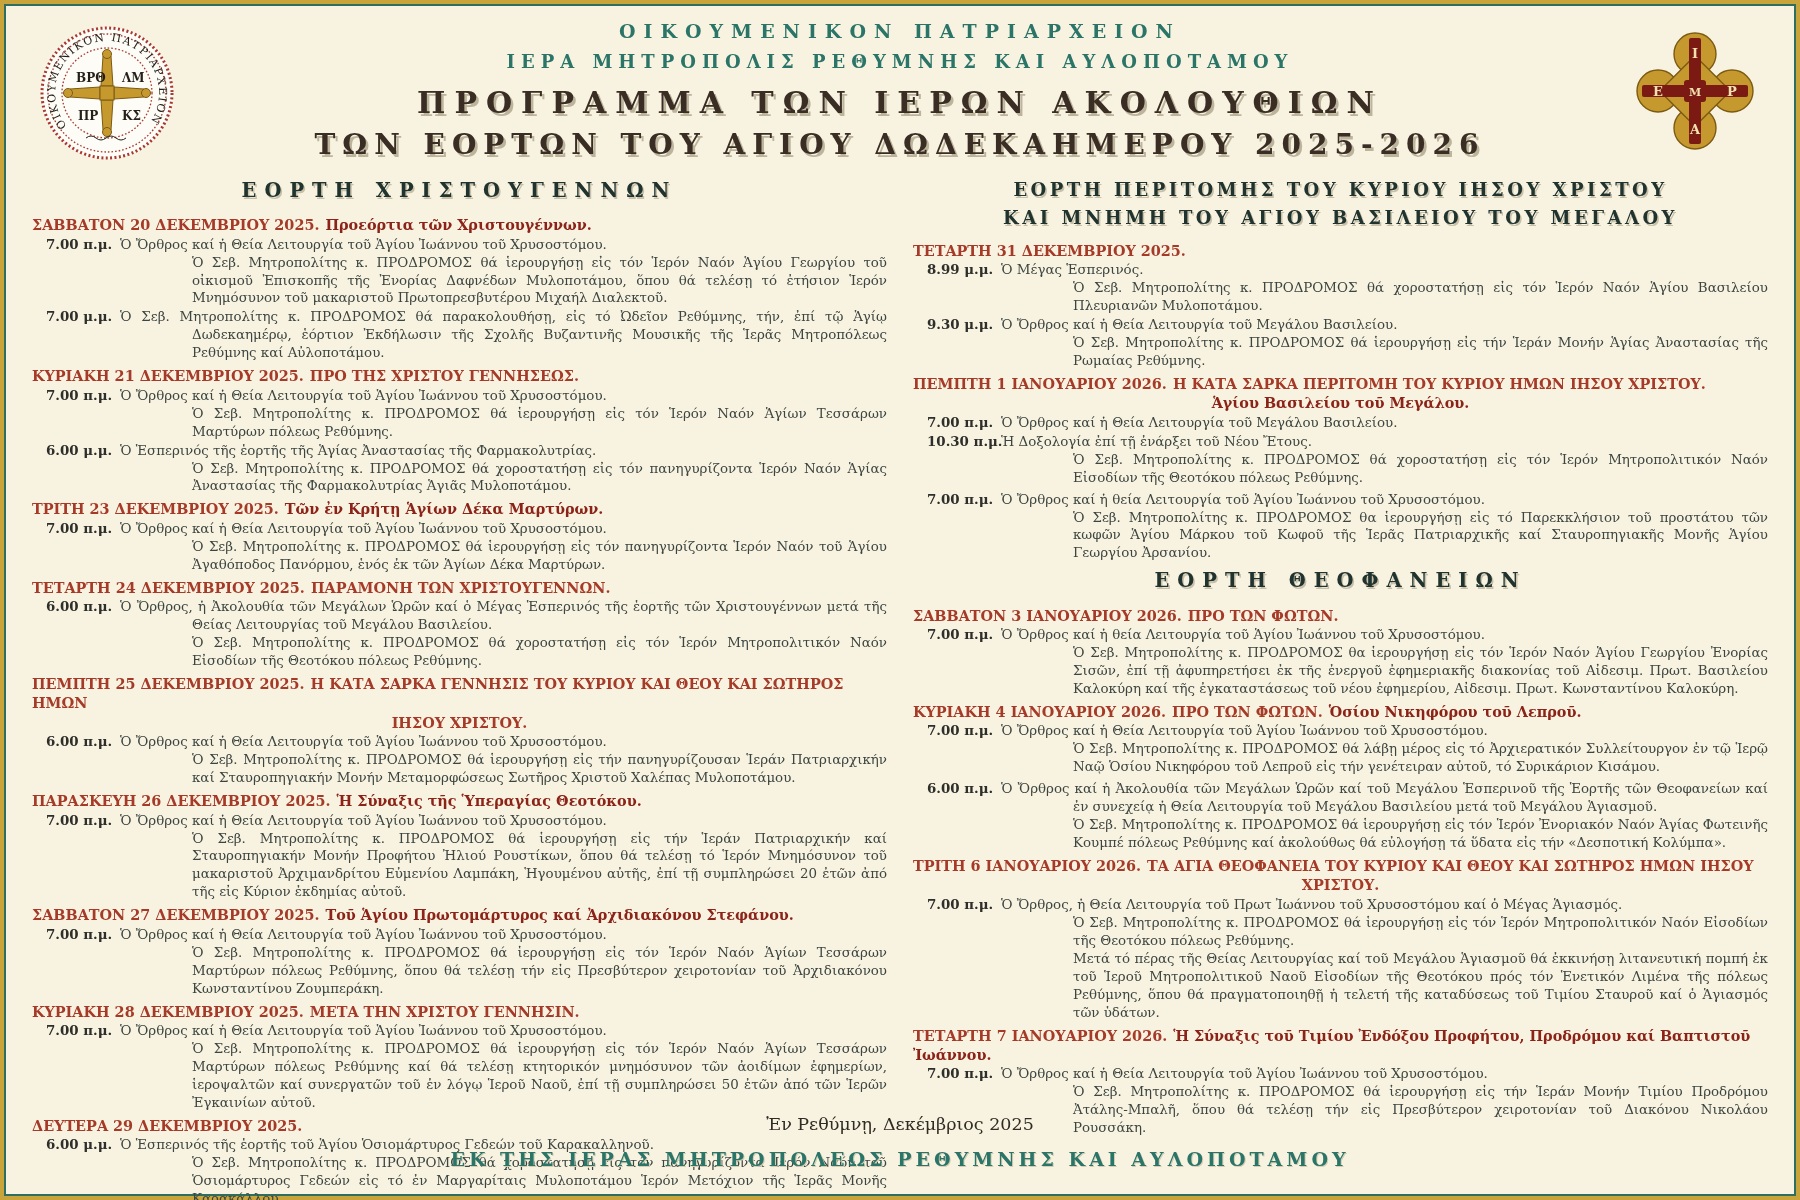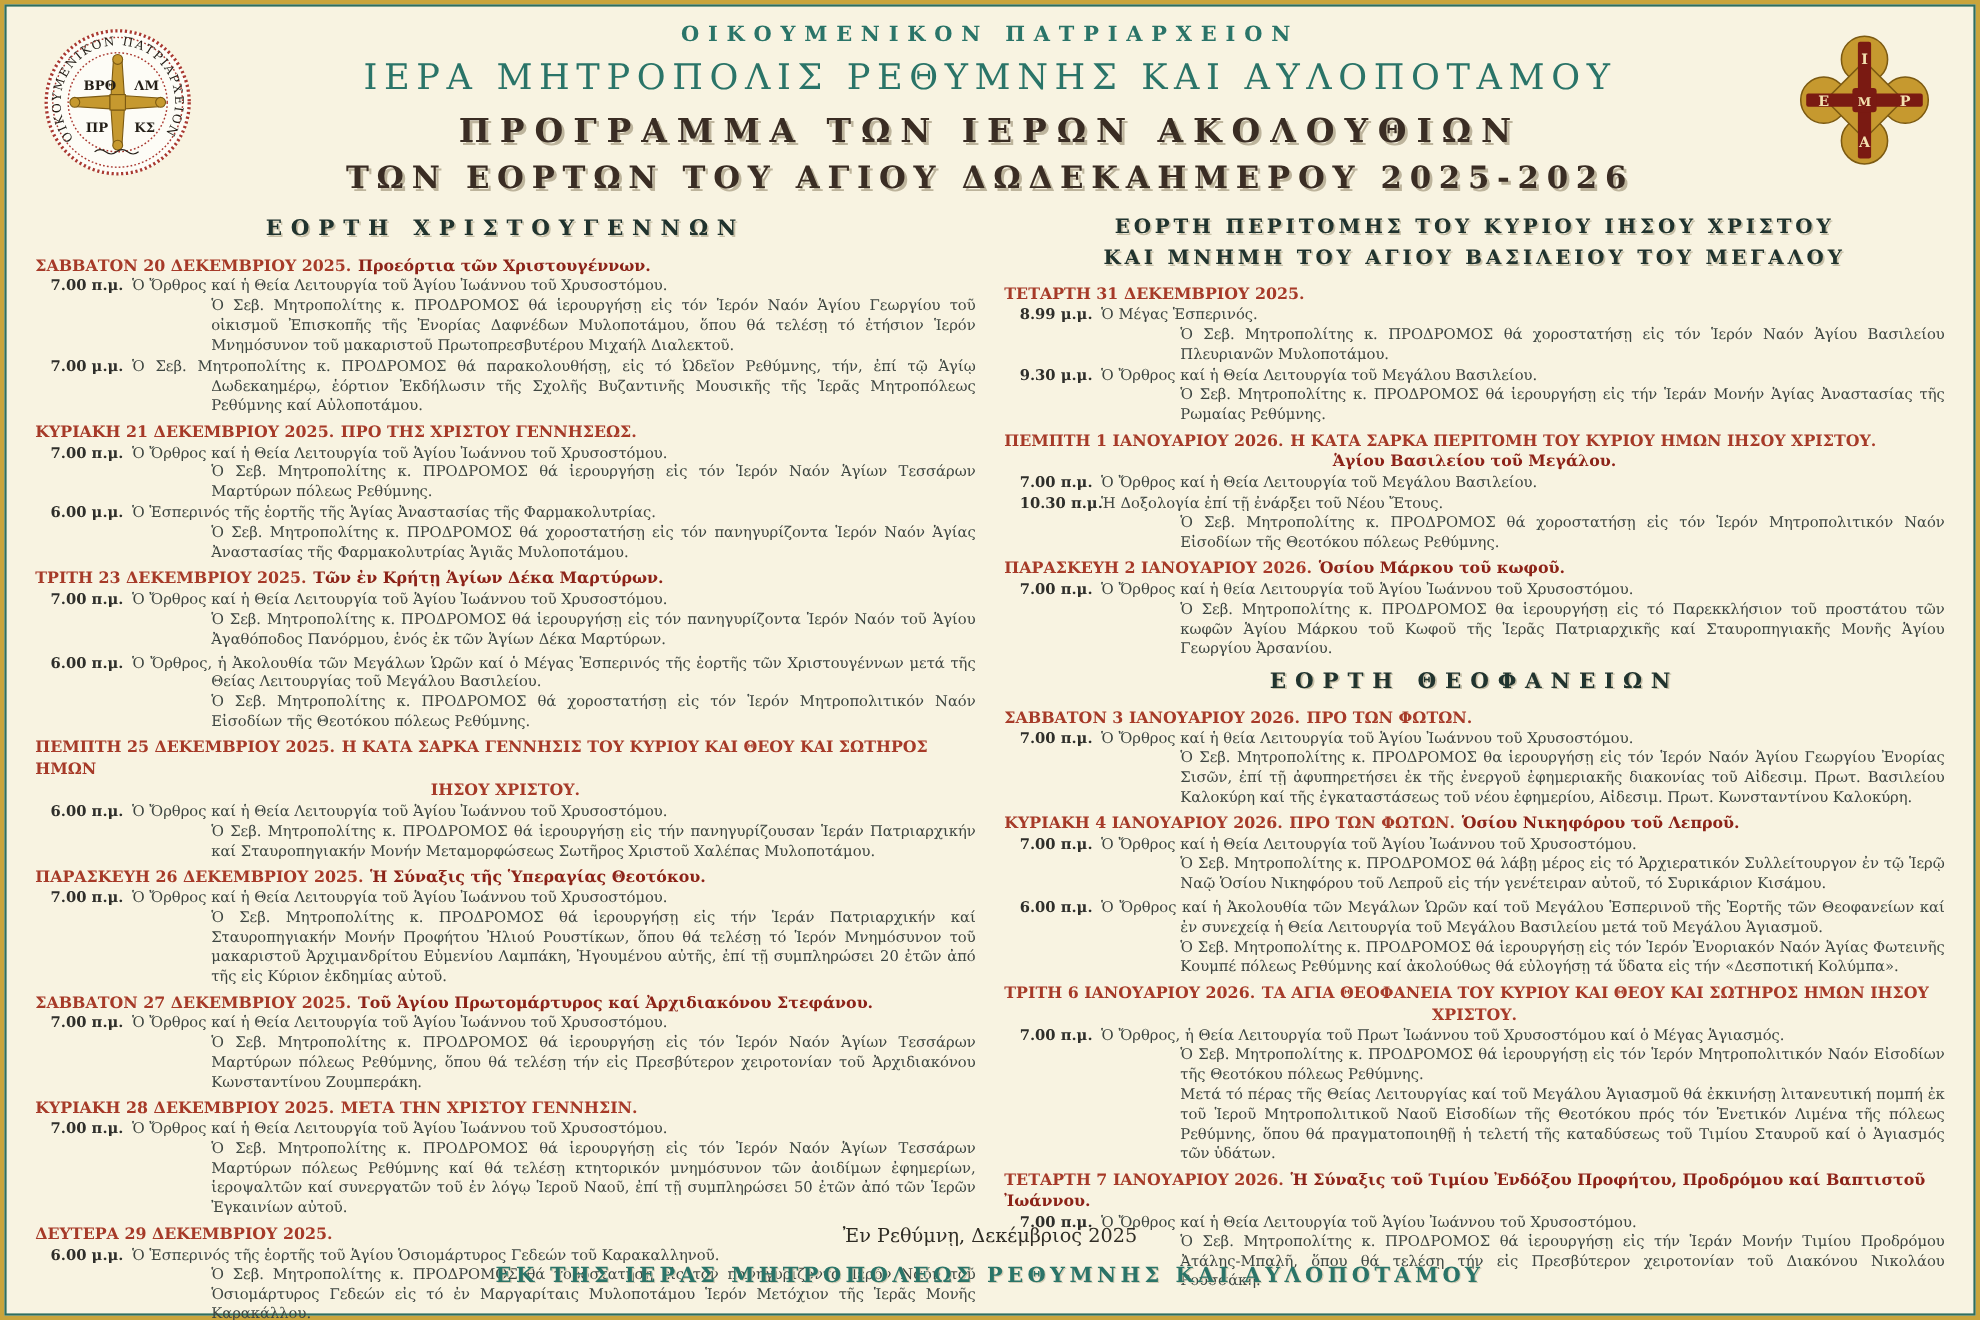--- a/index.html
+++ b/index.html
@@ -34,21 +34,21 @@
   }
   
   .doc-header{position:relative;text-align:center;}
   .seal{position:absolute;top:4px;}
   .seal-left{left:6px;}
   .seal-right{right:12px;top:10px;}
   .h-line1{
     color:var(--teal);font-weight:bold;font-size:19px;letter-spacing:8px;line-height:1.25;
   }
   .h-line2{
-    color:var(--teal);font-weight:normal;font-size:32px;letter-spacing:6px;margin-top:7px;line-height:1.2;
+    color:var(--teal);font-weight:bold;font-size:18px;letter-spacing:6px;margin-top:7px;line-height:1.2;
   }
   .h-title1{
     color:var(--titlebrown);font-weight:bold;font-size:30px;letter-spacing:9px;margin-top:13px;line-height:1.2;
     text-shadow:2.5px 2.5px 0 var(--shadow);
   }
   .h-title2{
     color:var(--titlebrown);font-weight:bold;font-size:28px;letter-spacing:7px;margin-top:7px;line-height:1.2;
     text-shadow:2.5px 2.5px 0 var(--shadow);
   }
   
@@ -186,20 +186,21 @@
           </div>
           <div class="entry">
             <div class="date-line"><span class="date">ΤΡΙΤΗ 23 ΔΕΚΕΜΒΡΙΟΥ 2025.</span><span class="feast">Τῶν ἐν Κρήτῃ Ἁγίων Δέκα Μαρτύρων.</span></div>
             <div class="item">
               <span class="time">7.00 π.μ.</span>
               <div class="itext">Ὁ Ὄρθρος καί ἡ Θεία Λειτουργία τοῦ Ἁγίου Ἰωάννου τοῦ Χρυσοστόμου.</div>
               <div class="detail">Ὁ Σεβ. Μητροπολίτης κ. ΠΡΟΔΡΟΜΟΣ θά ἱερουργήσῃ εἰς τόν πανηγυρίζοντα Ἱερόν Ναόν τοῦ Ἁγίου Ἀγαθόποδος Πανόρμου, ἑνός ἐκ τῶν Ἁγίων Δέκα Μαρτύρων.</div>
             </div>
           </div>
           <div class="entry">
+            <div class="date-line"><span class="date">ΤΕΤΑΡΤΗ 24 ΔΕΚΕΜΒΡΙΟΥ 2025.</span><span class="feast caps">ΠΑΡΑΜΟΝΗ ΤΩΝ ΧΡΙΣΤΟΥΓΕΝΝΩΝ.</span></div>
             <div class="item">
               <span class="time">6.00 π.μ.</span>
               <div class="itext">Ὁ Ὄρθρος, ἡ Ἀκολουθία τῶν Μεγάλων Ὡρῶν καί ὁ Μέγας Ἑσπερινός τῆς ἑορτῆς τῶν Χριστουγέννων μετά τῆς Θείας Λειτουργίας τοῦ Μεγάλου Βασιλείου.</div>
               <div class="detail">Ὁ Σεβ. Μητροπολίτης κ. ΠΡΟΔΡΟΜΟΣ θά χοροστατήσῃ εἰς τόν Ἱερόν Μητροπολιτικόν Ναόν Εἰσοδίων τῆς Θεοτόκου πόλεως Ρεθύμνης.</div>
             </div>
           </div>
           <div class="entry">
             <div class="date-line"><span class="date">ΠΕΜΠΤΗ 25 ΔΕΚΕΜΒΡΙΟΥ 2025.</span><span class="feast caps">Η ΚΑΤΑ ΣΑΡΚΑ ΓΕΝΝΗΣΙΣ ΤΟΥ ΚΥΡΙΟΥ ΚΑΙ ΘΕΟΥ ΚΑΙ ΣΩΤΗΡΟΣ ΗΜΩΝ</span><span class="feast2 caps">ΙΗΣΟΥ ΧΡΙΣΤΟΥ.</span></div>
             <div class="item">
               <span class="time">6.00 π.μ.</span>
@@ -264,21 +265,20 @@
               <span class="time">7.00 π.μ.</span>
               <div class="itext">Ὁ Ὄρθρος καί ἡ Θεία Λειτουργία τοῦ Μεγάλου Βασιλείου.</div>
             </div>
             <div class="item">
               <span class="time">10.30 π.μ.</span>
               <div class="itext">Ἡ Δοξολογία ἐπί τῇ ἐνάρξει τοῦ Νέου Ἔτους.</div>
               <div class="detail">Ὁ Σεβ. Μητροπολίτης κ. ΠΡΟΔΡΟΜΟΣ θά χοροστατήσῃ εἰς τόν Ἱερόν Μητροπολιτικόν Ναόν Εἰσοδίων τῆς Θεοτόκου πόλεως Ρεθύμνης.</div>
             </div>
           </div>
           <div class="entry">
-            <div class="date-line"><span class="date">ΠΑΡΑΣΚΕΥΗ 2 ΙΑΝΟΥΑΡΙΟΥ 2026.</span><span class="feast">Ὁσίου Μάρκου τοῦ κωφοῦ.</span></div>
             <div class="item">
               <span class="time">7.00 π.μ.</span>
               <div class="itext">Ὁ Ὄρθρος καί ἡ θεία Λειτουργία τοῦ Ἁγίου Ἰωάννου τοῦ Χρυσοστόμου.</div>
               <div class="detail">Ὁ Σεβ. Μητροπολίτης κ. ΠΡΟΔΡΟΜΟΣ θα ἱερουργήσῃ εἰς τό Παρεκκλήσιον τοῦ προστάτου τῶν κωφῶν Ἁγίου Μάρκου τοῦ Κωφοῦ τῆς Ἱερᾶς Πατριαρχικῆς καί Σταυροπηγιακῆς Μονῆς Ἁγίου Γεωργίου Ἀρσανίου.</div>
             </div>
           </div>
           <div class="sec-heading">
             <div>ΕΟΡΤΗ ΘΕΟΦΑΝΕΙΩΝ</div>
           </div>
           <div class="entry">

